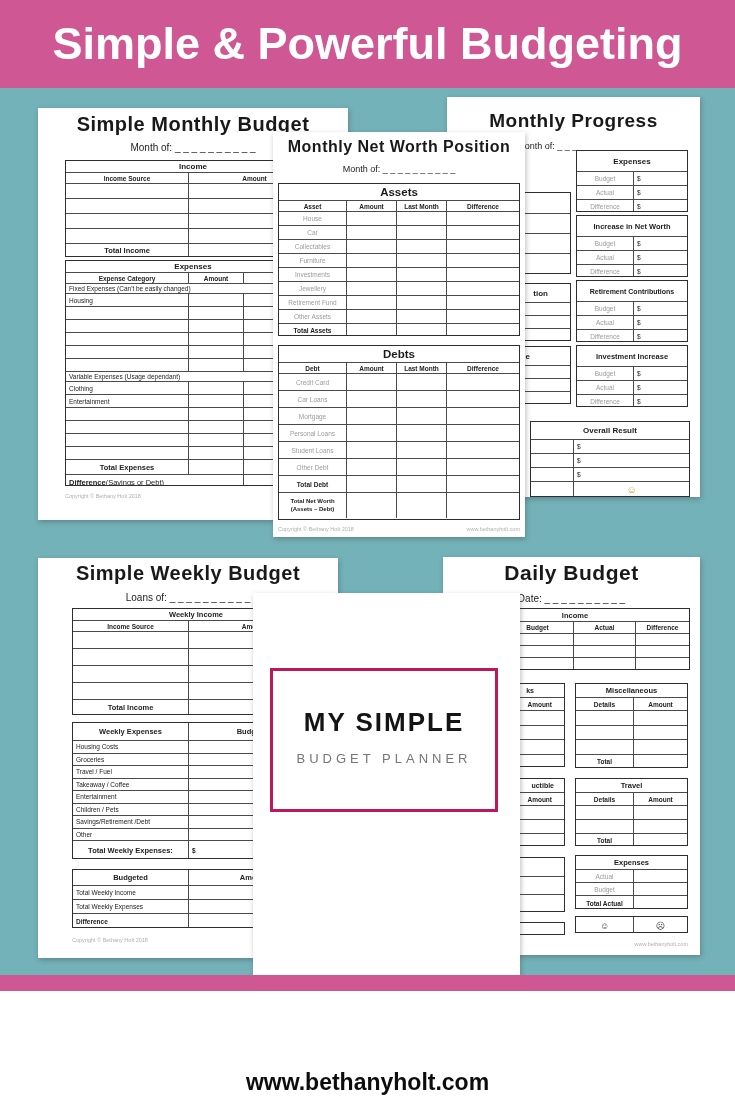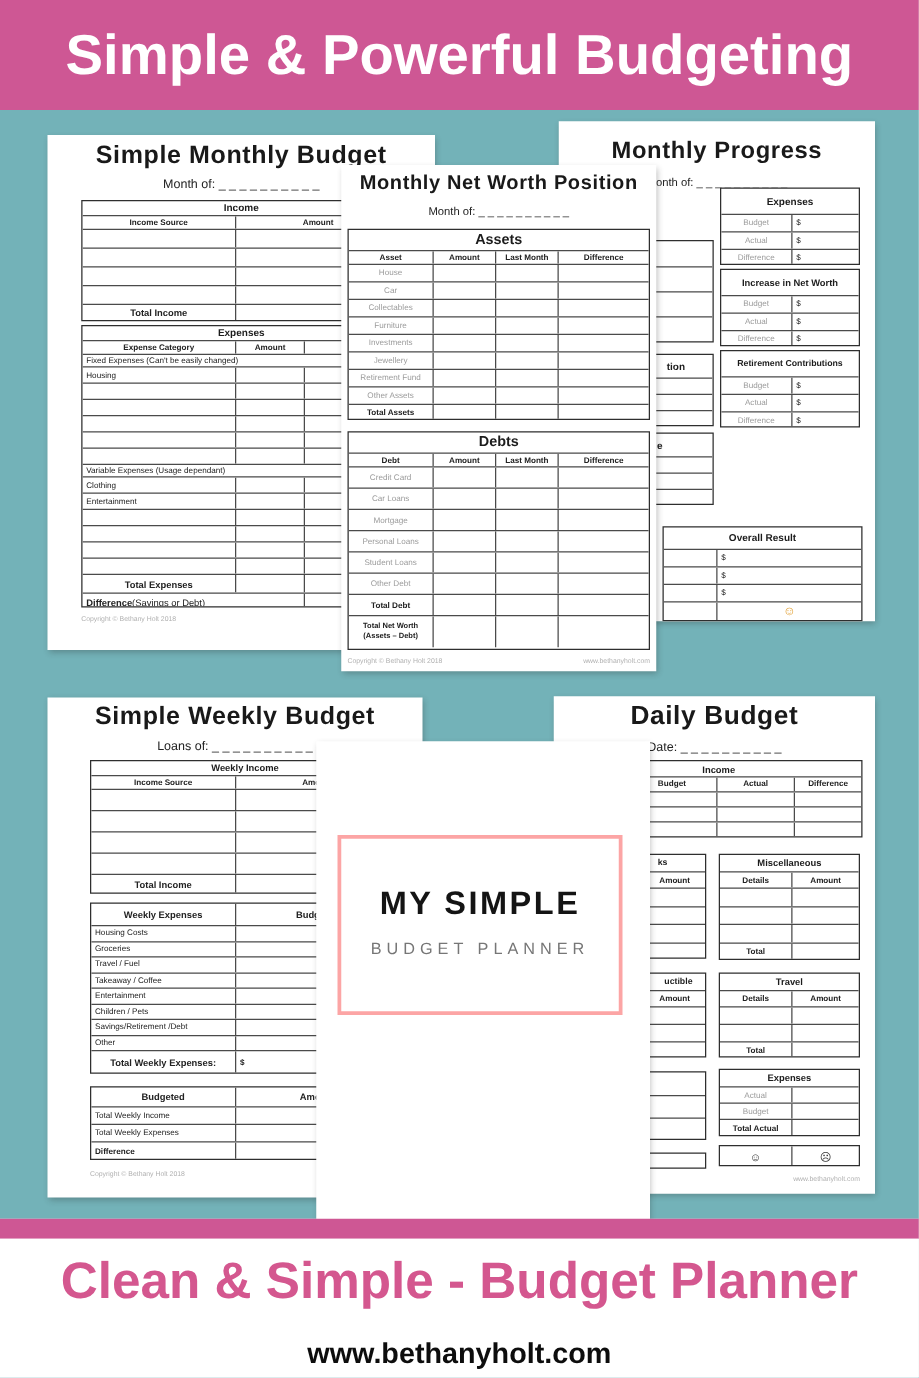--- a/index.html
+++ b/index.html
@@ -18,21 +18,21 @@
 .r{display:flex;border-top:1px solid #4a4a4a;flex:none;overflow:hidden}
 .r:first-child{border-top:none}
 .hd{justify-content:center;align-items:center;font-weight:bold;display:flex;font-size:8px;color:#1c1c1c}
 .c{display:flex;align-items:center;height:100%;padding:0 3px;font-size:6.5px;color:#222;overflow:hidden}
 .cl{border-left:1px solid #4a4a4a}
 .fx{flex:1}
 .ctr{justify-content:center;text-align:center;padding:0 1px}
 .b{font-weight:bold}
 .g{color:#9b9b9b}
 .cpy{position:absolute;font-size:5.5px;color:#b0b0b0}
-.coverbox{position:absolute;border:3px solid #fca5a5;display:flex;flex-direction:column;align-items:center}
+.coverbox{position:absolute;border:3px solid #be185d;display:flex;flex-direction:column;align-items:center}
 </style>
 </head>
 <body>
 
 <div class="banner">
   <span>Simple &amp; Powerful Budgeting</span>
 </div>
 
 <div class="canvas"></div>
 
@@ -248,20 +248,37 @@
         <div class="c cl fx">$</div>
       </div>
     <div class="r" style="height:14px">
         <div class="c ctr g" style="width:56px">Difference</div>
         <div class="c cl fx">$</div>
       </div>
   </div>
   <div class="tbl" style="left:129px;top:183px;width:112px;height:62px">
     <div class="r hd" style="height:20px;font-size:7px">
         <span>Retirement Contributions</span>
+      </div>
+    <div class="r" style="height:14px">
+        <div class="c ctr g" style="width:56px">Budget</div>
+        <div class="c cl fx">$</div>
+      </div>
+    <div class="r" style="height:14px">
+        <div class="c ctr g" style="width:56px">Actual</div>
+        <div class="c cl fx">$</div>
+      </div>
+    <div class="r" style="height:14px">
+        <div class="c ctr g" style="width:56px">Difference</div>
+        <div class="c cl fx">$</div>
+      </div>
+  </div>
+  <div class="tbl" style="left:129px;top:248px;width:112px;height:62px">
+    <div class="r hd" style="height:20px;font-size:7.5px">
+        <span>Investment Increase</span>
       </div>
     <div class="r" style="height:14px">
         <div class="c ctr g" style="width:56px">Budget</div>
         <div class="c cl fx">$</div>
       </div>
     <div class="r" style="height:14px">
         <div class="c ctr g" style="width:56px">Actual</div>
         <div class="c cl fx">$</div>
       </div>
     <div class="r" style="height:14px">
@@ -671,15 +688,14 @@
 <div class="pg" id="p-cover" style="left:253px;top:593px;width:267px;height:383px;z-index:2">
   <div class="coverbox" style="left:17px;top:75px;width:228px;height:144px">
     <div style="margin-top:36px;font-size:26px;font-weight:bold;letter-spacing:2px;color:#141414">MY SIMPLE</div>
     <div style="margin-top:13px;font-size:13px;letter-spacing:4px;color:#767676">BUDGET PLANNER</div>
   </div>
 </div>
 
 <div class="pinkbar"></div>
 
 <div class="bottom">
-  <div class="headline">Clean &amp; Simple - Budget Planner</div>
   <div class="site">www.bethanyholt.com</div>
 </div>
 
 </body></html>

